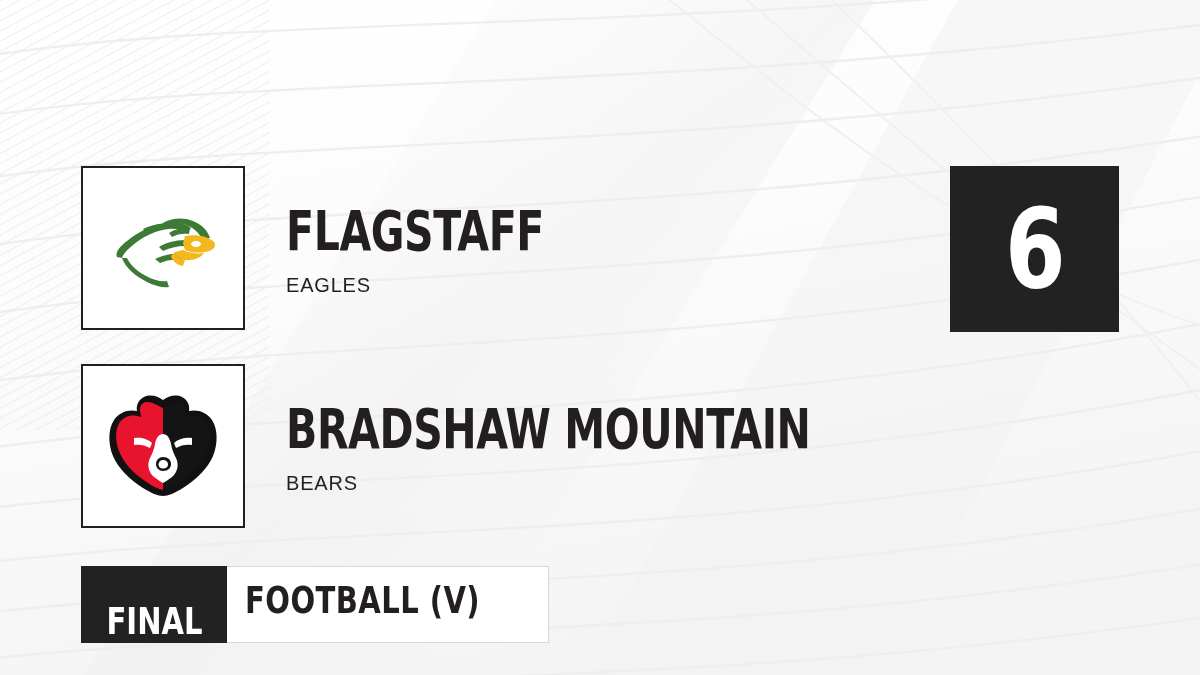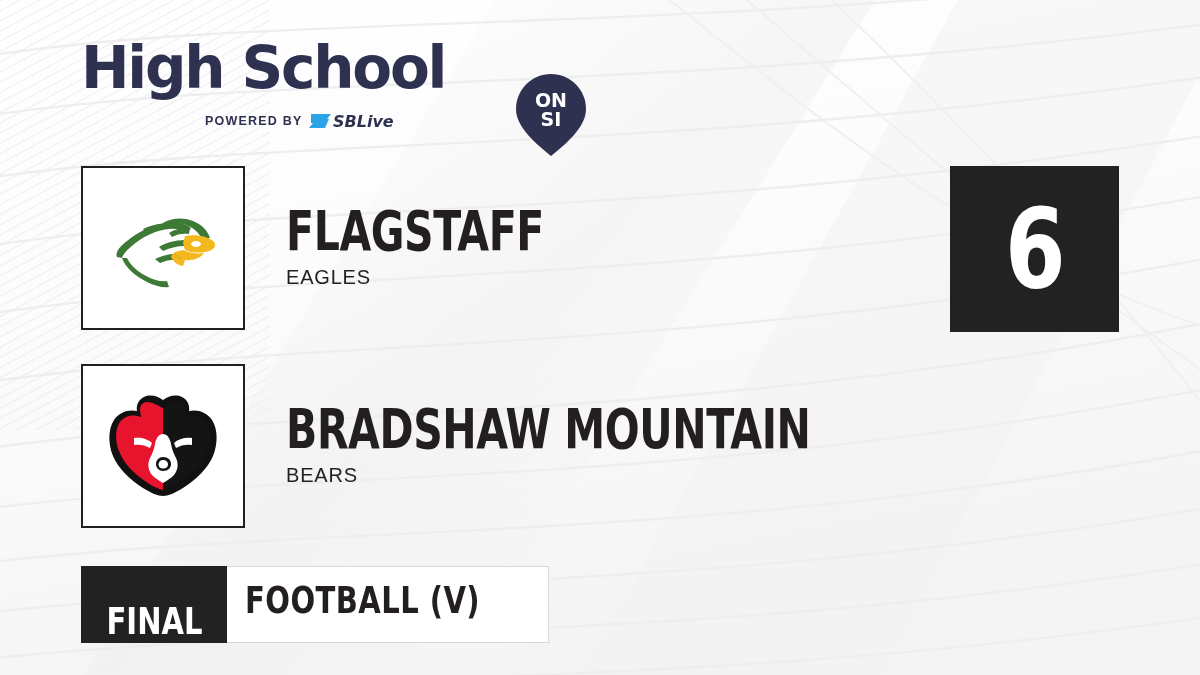--- a/index.html
+++ b/index.html
@@ -96,21 +96,21 @@
     font-weight: bold;
     font-size: 55px;
     line-height: 58px;
     letter-spacing: -0.5px;
     color: #231f20;
     white-space: nowrap;
     transform: scaleX(0.83);
     transform-origin: left center;
   }
   .team-mascot {
-    margin-top: 6px;
+    margin-top: 14px;
     font-family: "Liberation Sans", sans-serif;
     font-size: 20px;
     letter-spacing: 0.8px;
     color: #231f20;
   }
   .score-box {
     position: absolute;
     left: 869px;
     top: 0;
     width: 169px;
@@ -215,38 +215,20 @@
       <path d="M-40,662 C300,622 700,648 1240,558"></path>
       <path d="M-40,706 C300,668 700,694 1240,612"></path>
     </g>
     <g stroke="#f0f0f0" stroke-width="2" fill="none">
       <path d="M620,-40 C820,120 980,260 1245,340"></path>
       <path d="M700,-40 C900,130 1050,270 1245,400"></path>
       <path d="M790,-40 C980,140 1120,290 1245,460"></path>
     </g>
   </svg>
 
-  <div class="brand">
-    <div class="brand-wordmark">High School</div>
-
-    <svg class="brand-pin" width="76" height="86" viewBox="0 0 76 86">
-      <path d="M38,2 C57.3,2 73,17.7 73,37 C73,53 58,68 38,84 C18,68 3,53 3,37 C3,17.7 18.7,2 38,2 Z" fill="#2e3250"></path>
-      <rect x="18" y="15" width="40" height="42" rx="3" fill="#2e3250"></rect>
-      <text x="38" y="35" text-anchor="middle" font-family="DejaVu Sans, sans-serif" font-weight="bold" font-size="19" fill="#ffffff">ON</text>
-      <text x="38" y="54" text-anchor="middle" font-family="DejaVu Sans, sans-serif" font-weight="bold" font-size="19" fill="#ffffff">SI</text>
-    </svg>
-
-    <div class="brand-powered">
-      <span class="powered-label">POWERED BY</span>
-      <svg width="106" height="22" viewBox="0 0 106 22">
-        <path d="M2,4 L22,4 L18,9 L7,9 L20,9 L16,18 L0,18 L4,13 L14,13 L2,13 Z" fill="#2aa3e8"></path>
-        <text x="24" y="17" font-family="DejaVu Sans, sans-serif" font-weight="bold" font-style="italic" font-size="16" fill="#2e3250">SBLive</text>
-      </svg>
-    </div>
-  </div>
 
   <div class="team-row row-1">
     <div class="logo-card">
       <svg width="120" height="90" viewBox="0 0 120 90">
         <g fill="#3d7a36">
           <path d="M14,54 C12,50 16,44 24,38 C34,30 48,22 62,20 C72,18.5 82,20 88,25
                    L84,30 C78,26 70,25 62,26.5 C50,28.5 38,35 30,42 C24,47 20,51 19,55 Z"></path>
           <path d="M19,55 C22,64 32,73 44,79 C52,83 60,85 66,84 L64,78
                    C58,79 51,77 45,74 C35,69 27,62 24,55 Z"></path>
           <path d="M60,20 C68,15 80,14 90,18 C99,21.5 105,28 107,35 L99,36

